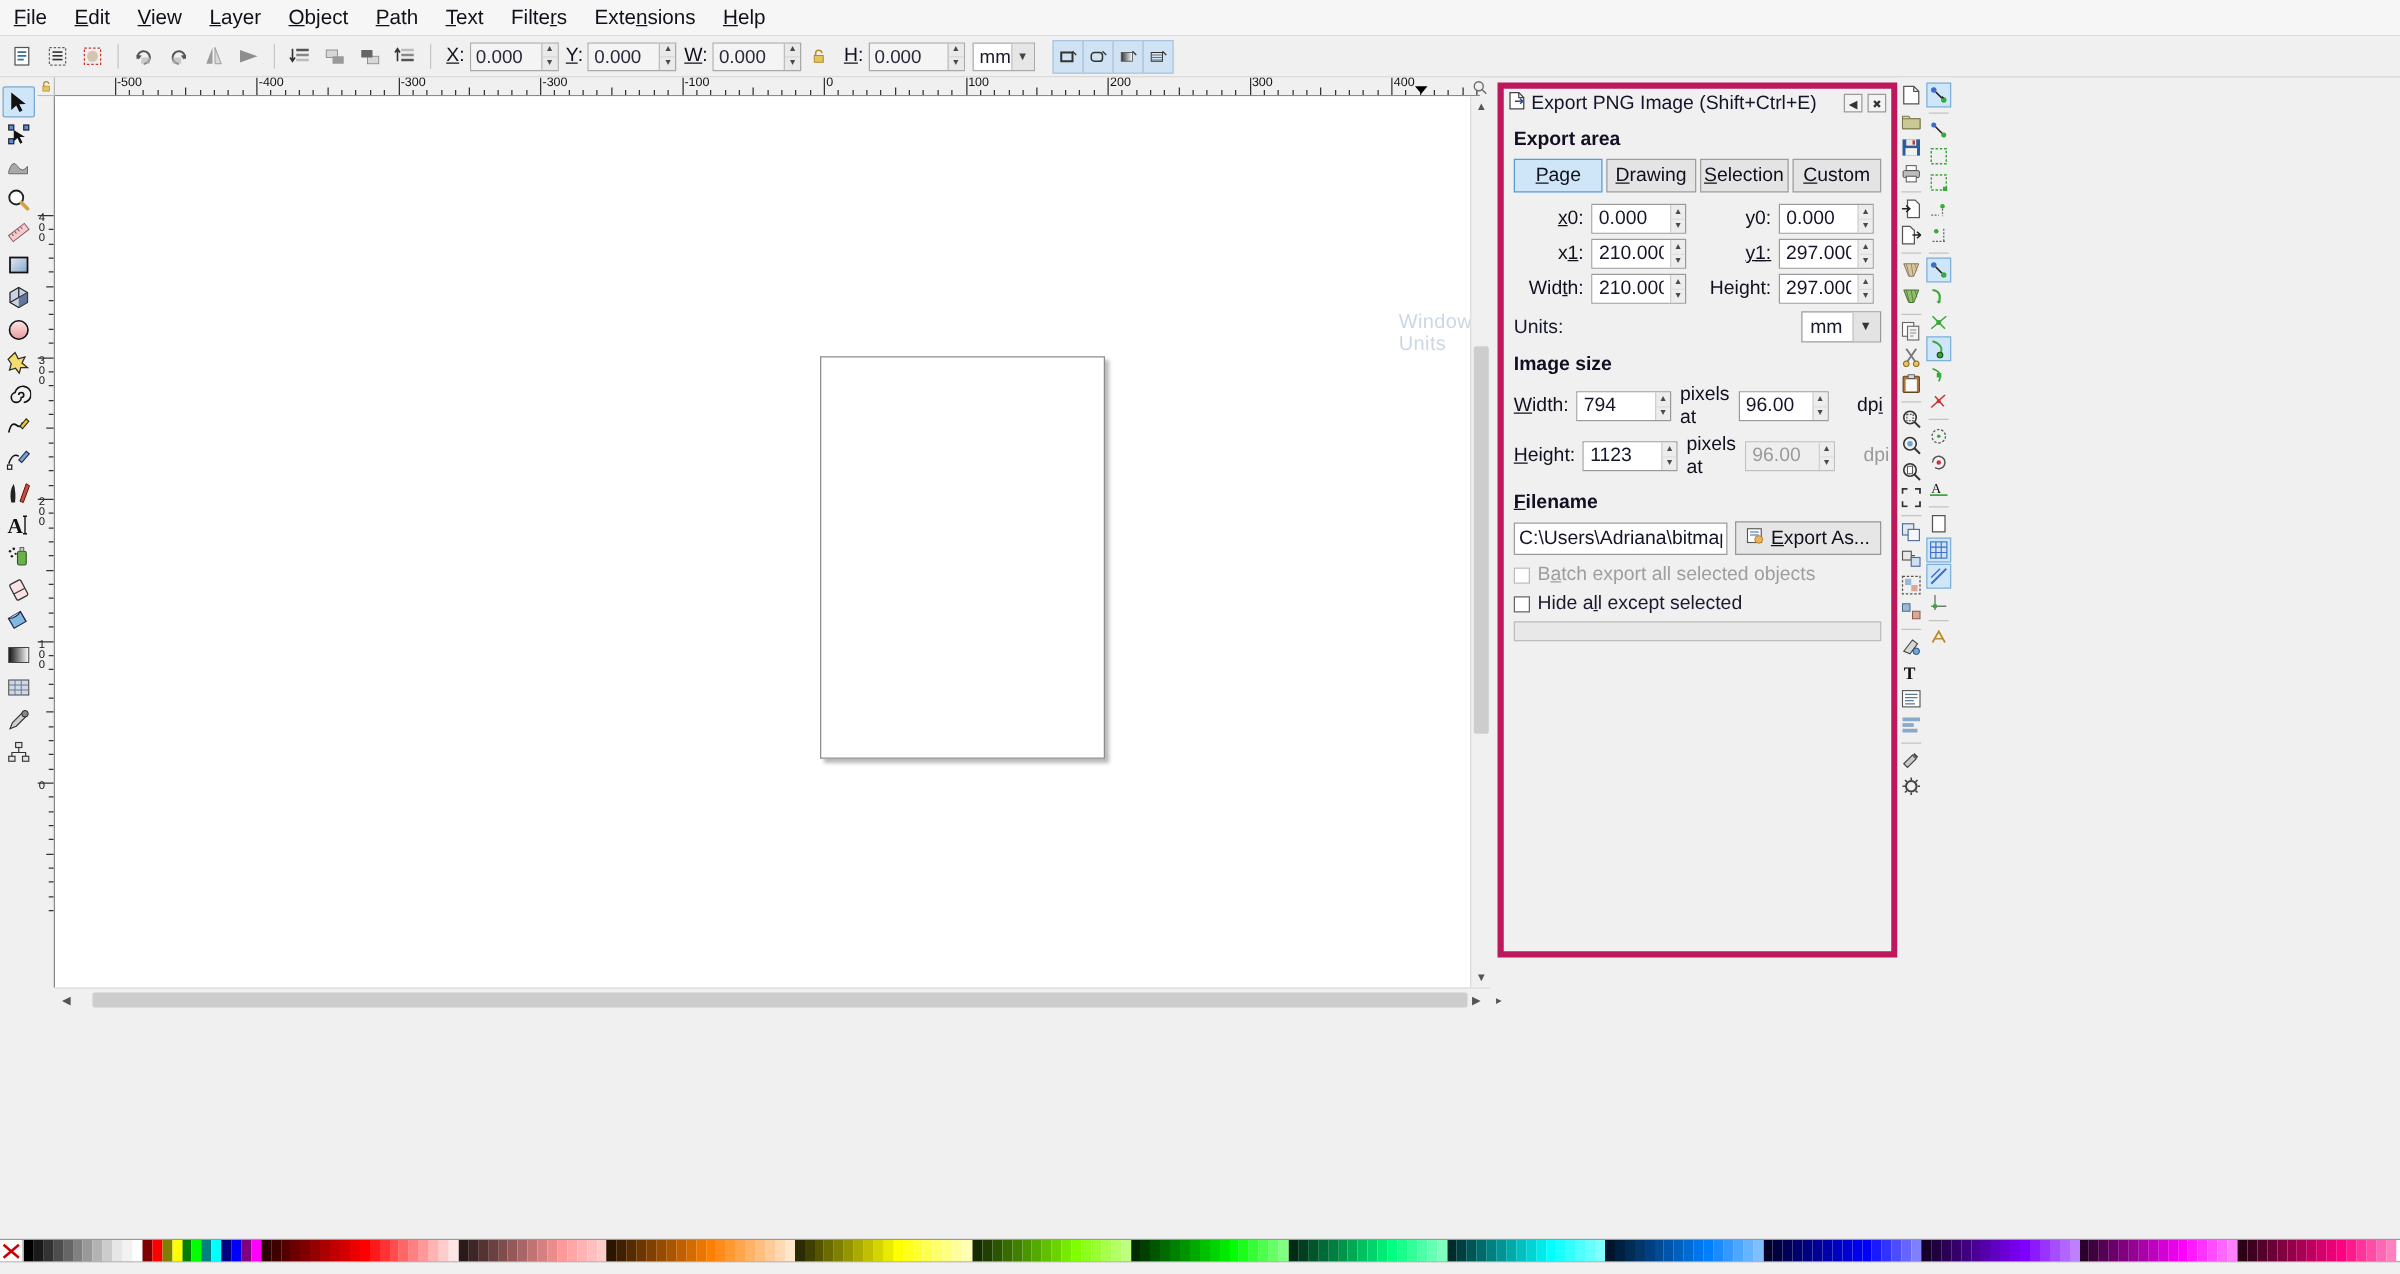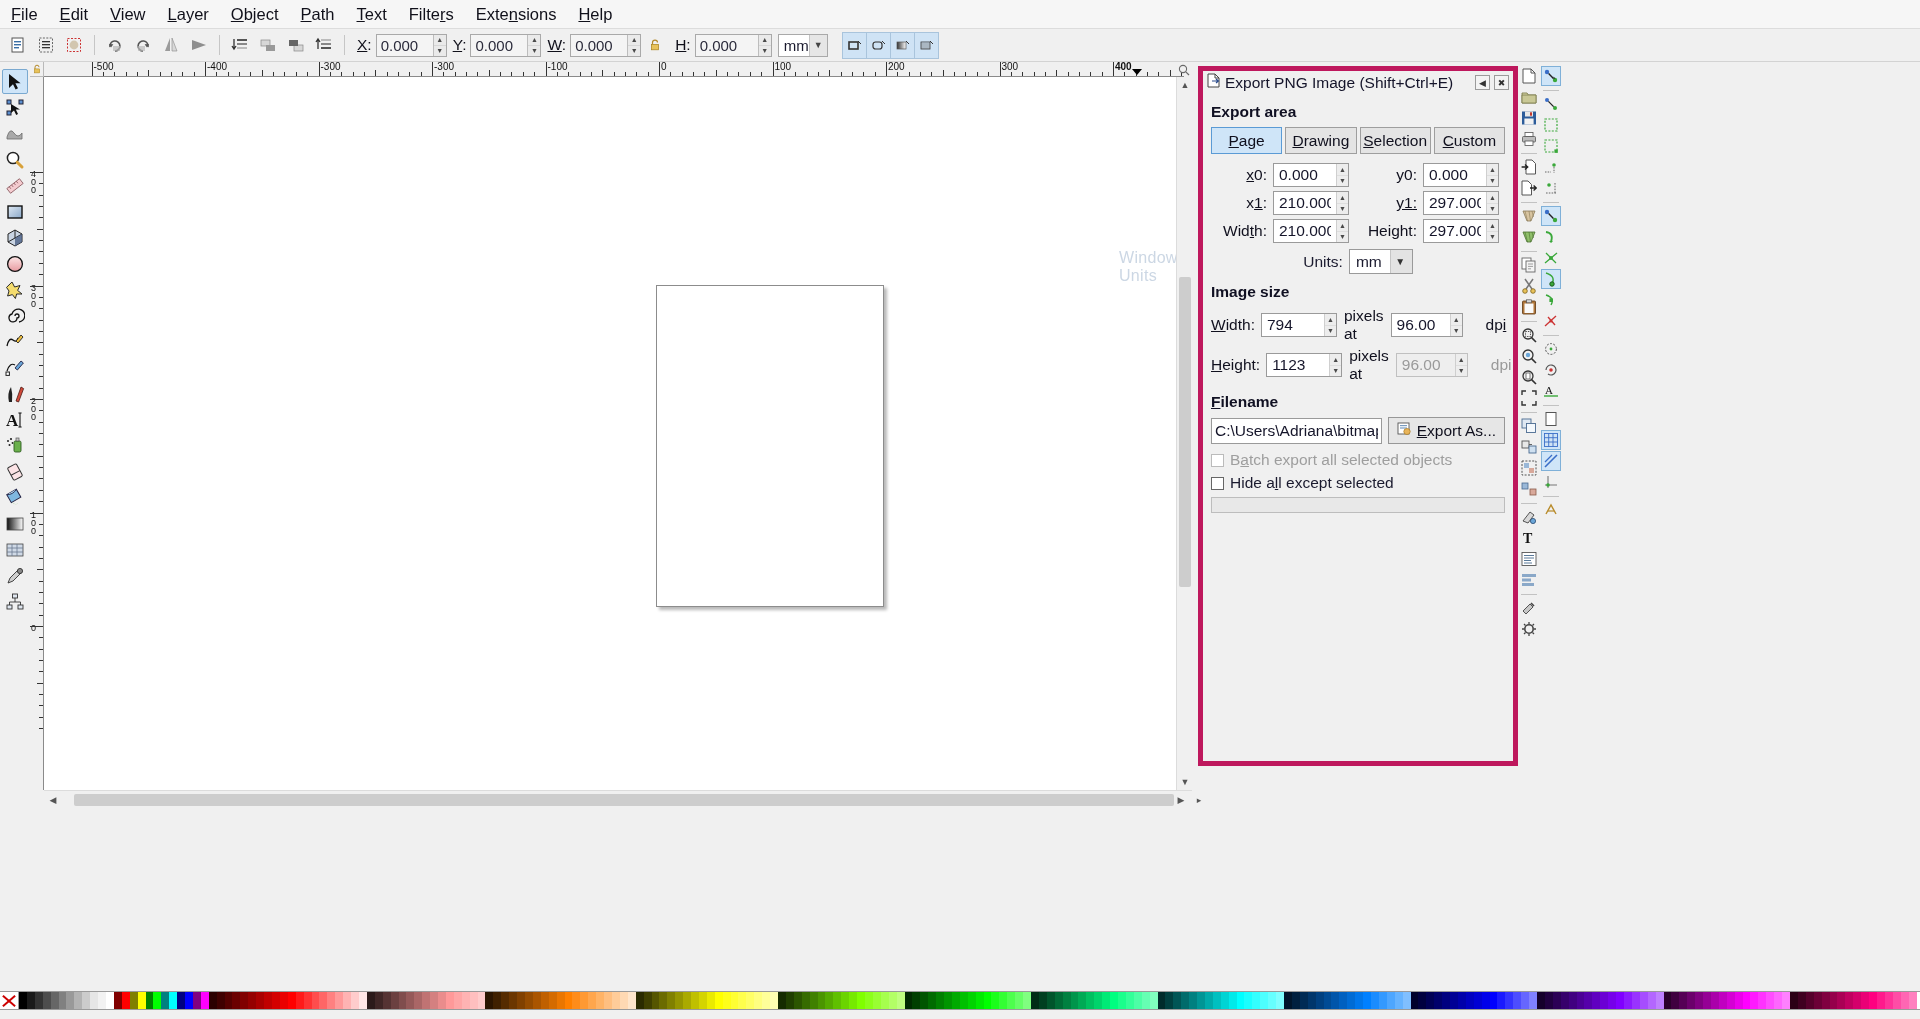--- a/index.html
+++ b/index.html
@@ -171,21 +171,21 @@
   .pspin { display:flex; height:24px; border:1px solid #9a9a9a; background:#fff; }
   .pspin > input { border:0; outline:0; width:62px; font-size:15.5px; padding:0 5px;
     font-family:"Liberation Sans", sans-serif; color:#15152a; background:#fff;}
   .pspin.dim { background:#eeeeee; border-color:#c0c0c0; }
   .pspin.dim > input { background:#eeeeee; color:#9a9a9a; }
   .pspin .sb { width:12px; border-left:1px solid #cfcfcf; background:#ededed;
     display:flex; flex-direction:column; }
   .pspin .sb i { flex:1; display:flex;align-items:center;justify-content:center;
     font-style:normal;font-size:7px;color:#4a4a4a;}
   .pspin .sb i:first-child{border-bottom:1px solid #dedede;}
-  .units-row { display:flex; align-items:center; justify-content:center; margin:6px 0 2px 0; }
+  .units-row { display:flex; align-items:center; justify-content:space-between; margin:6px 0 2px 0; }
   .units-sel { display:flex; height:25px; border:1px solid #9a9a9a; background:#fff;
     align-items:center; min-width:62px; }
   .units-sel span { padding:0 8px 0 6px; font-size:15.5px; }
   .units-sel .arw { margin-left:auto; width:22px; height:100%; background:#e3e3e3;
     border-left:1px solid #c5c5c5; display:flex;align-items:center;justify-content:center;
     font-size:10px; color:#333;}
 
   .px-label { font-size:15.5px; margin:0 7px; color:#10101e; }
   .dpi-label { font-size:15.5px; margin-left:23px; color:#10101e; }
   .dpi-label.dim { color:#9a9a9a; }
@@ -687,21 +687,21 @@
       <div class="hr-tick" style="left: 955.5px; height: 14px;"></div>
       <div class="hr-tick" style="left: 966.85px; height: 4px;"></div>
       <div class="hr-tick" style="left: 978.2px; height: 4px;"></div>
       <div class="hr-tick" style="left: 989.55px; height: 4px;"></div>
       <div class="hr-tick" style="left: 1000.9px; height: 4px;"></div>
       <div class="hr-tick" style="left: 1012.25px; height: 6px;"></div>
       <div class="hr-tick" style="left: 1023.6px; height: 4px;"></div>
       <div class="hr-tick" style="left: 1034.95px; height: 4px;"></div>
       <div class="hr-tick" style="left: 1046.3px; height: 4px;"></div>
       <div class="hr-tick" style="left: 1057.65px; height: 4px;"></div>
-      <div class="hr-lab" style="left: 1071px; font-weight: bold;">400</div>
+      <div class="hr-lab" style="left: 1071px;">400</div>
       <div class="hr-tick" style="left: 1069px; height: 14px;"></div>
       <div class="hr-tick" style="left: 1080.35px; height: 4px;"></div>
       <div class="hr-tick" style="left: 1091.7px; height: 4px;"></div>
       <div class="hr-tick" style="left: 1103.05px; height: 4px;"></div>
       <div class="hr-tick" style="left: 1114.4px; height: 4px;"></div>
       <div class="hr-tick" style="left: 1125.75px; height: 6px;"></div>
       <div class="hr-tick" style="left: 1137.1px; height: 4px;"></div>
       <div class="ruler-cursor" style="left: 1088px;"></div>
     </div>
 

